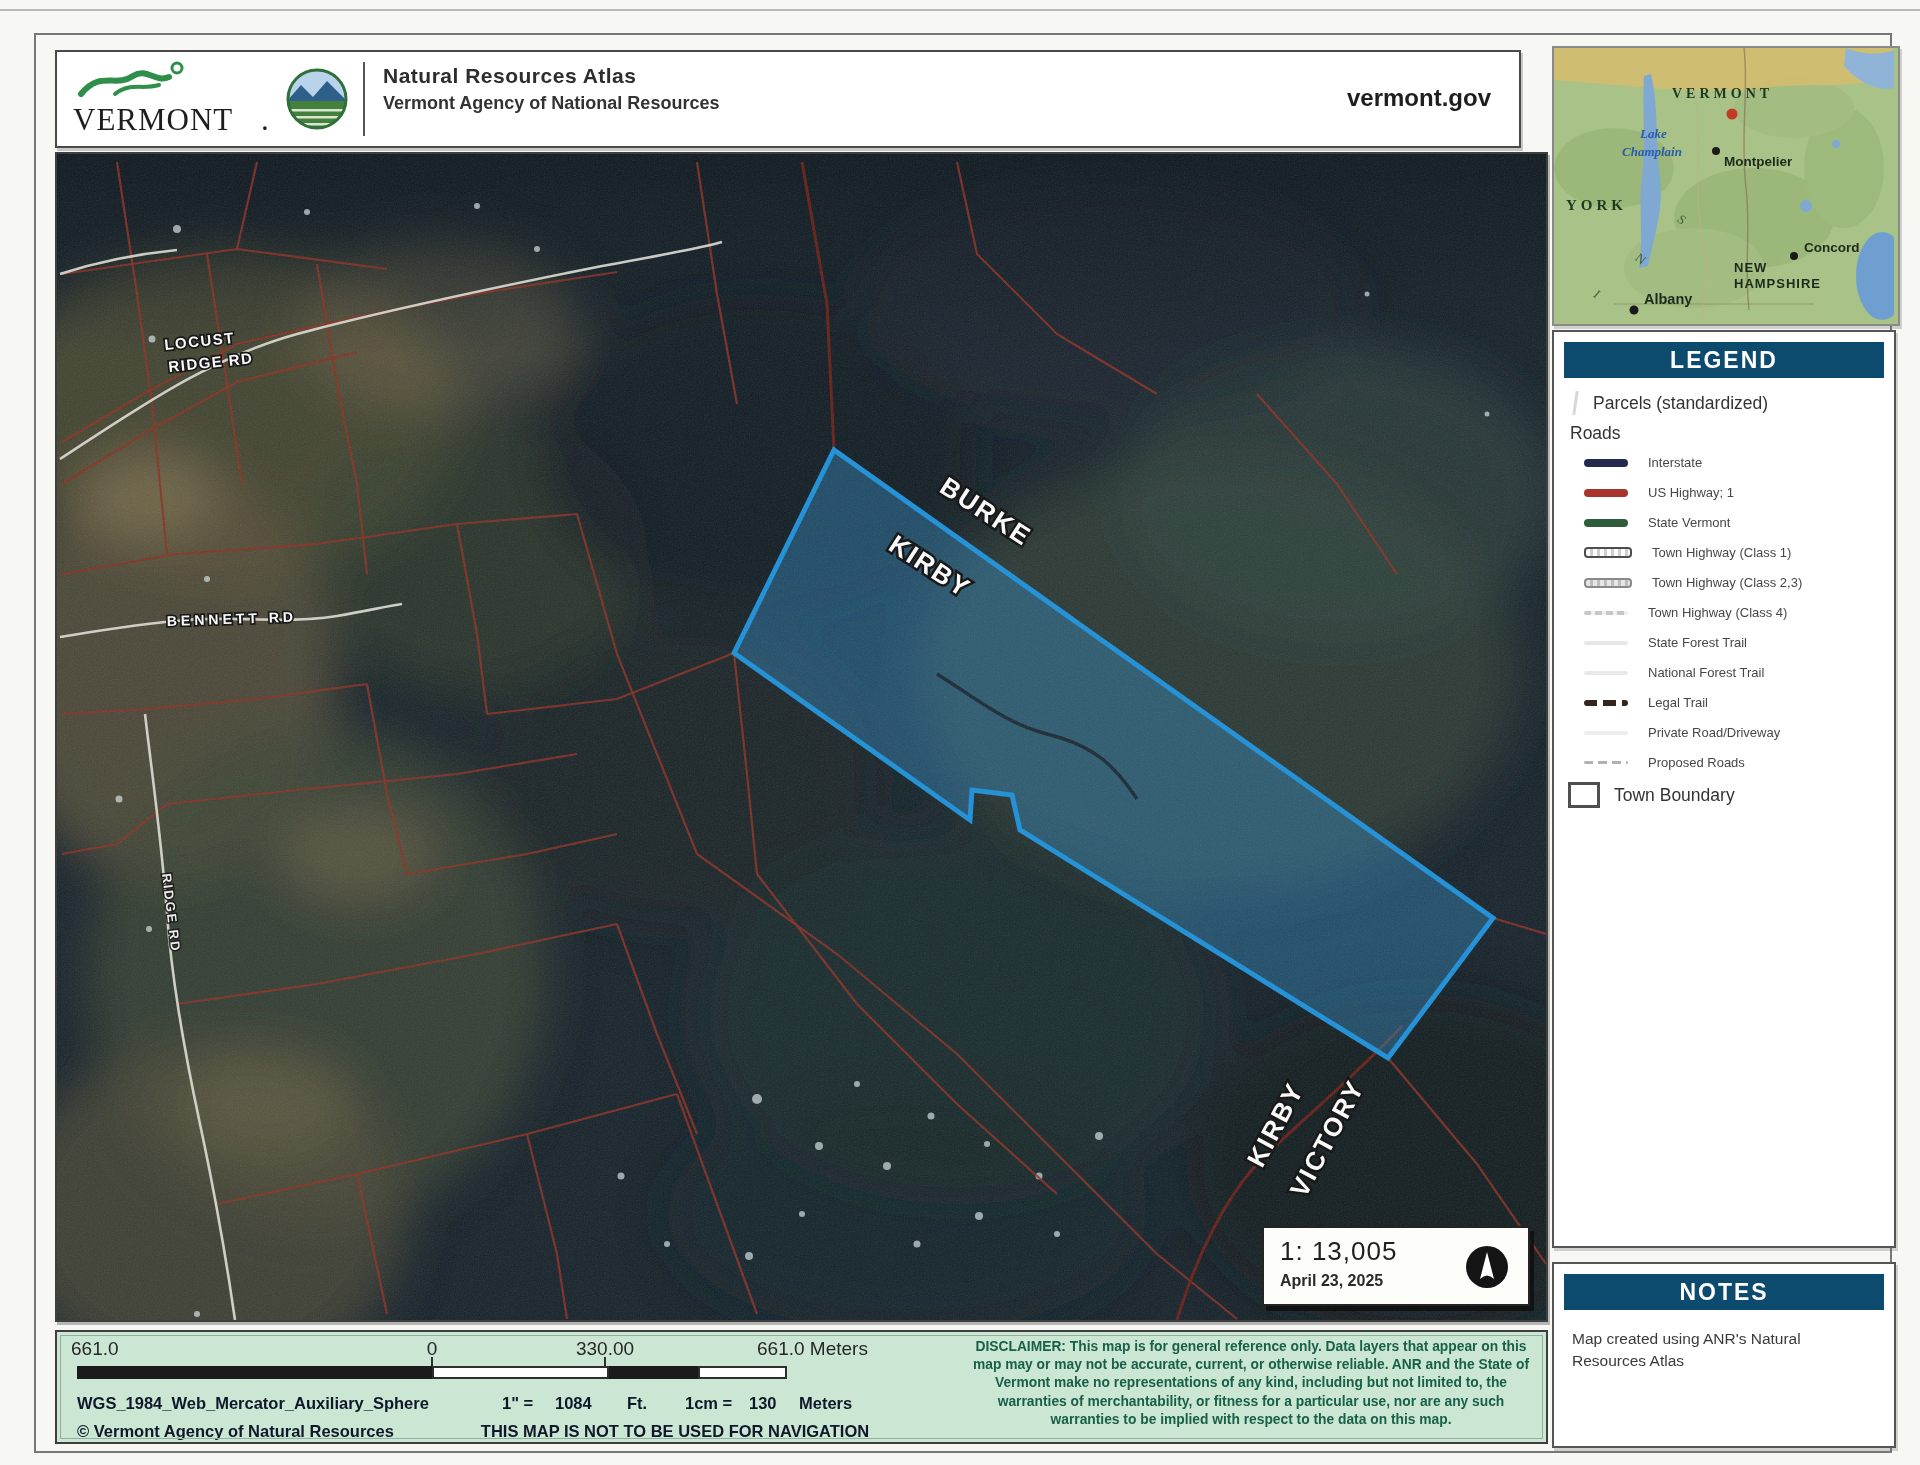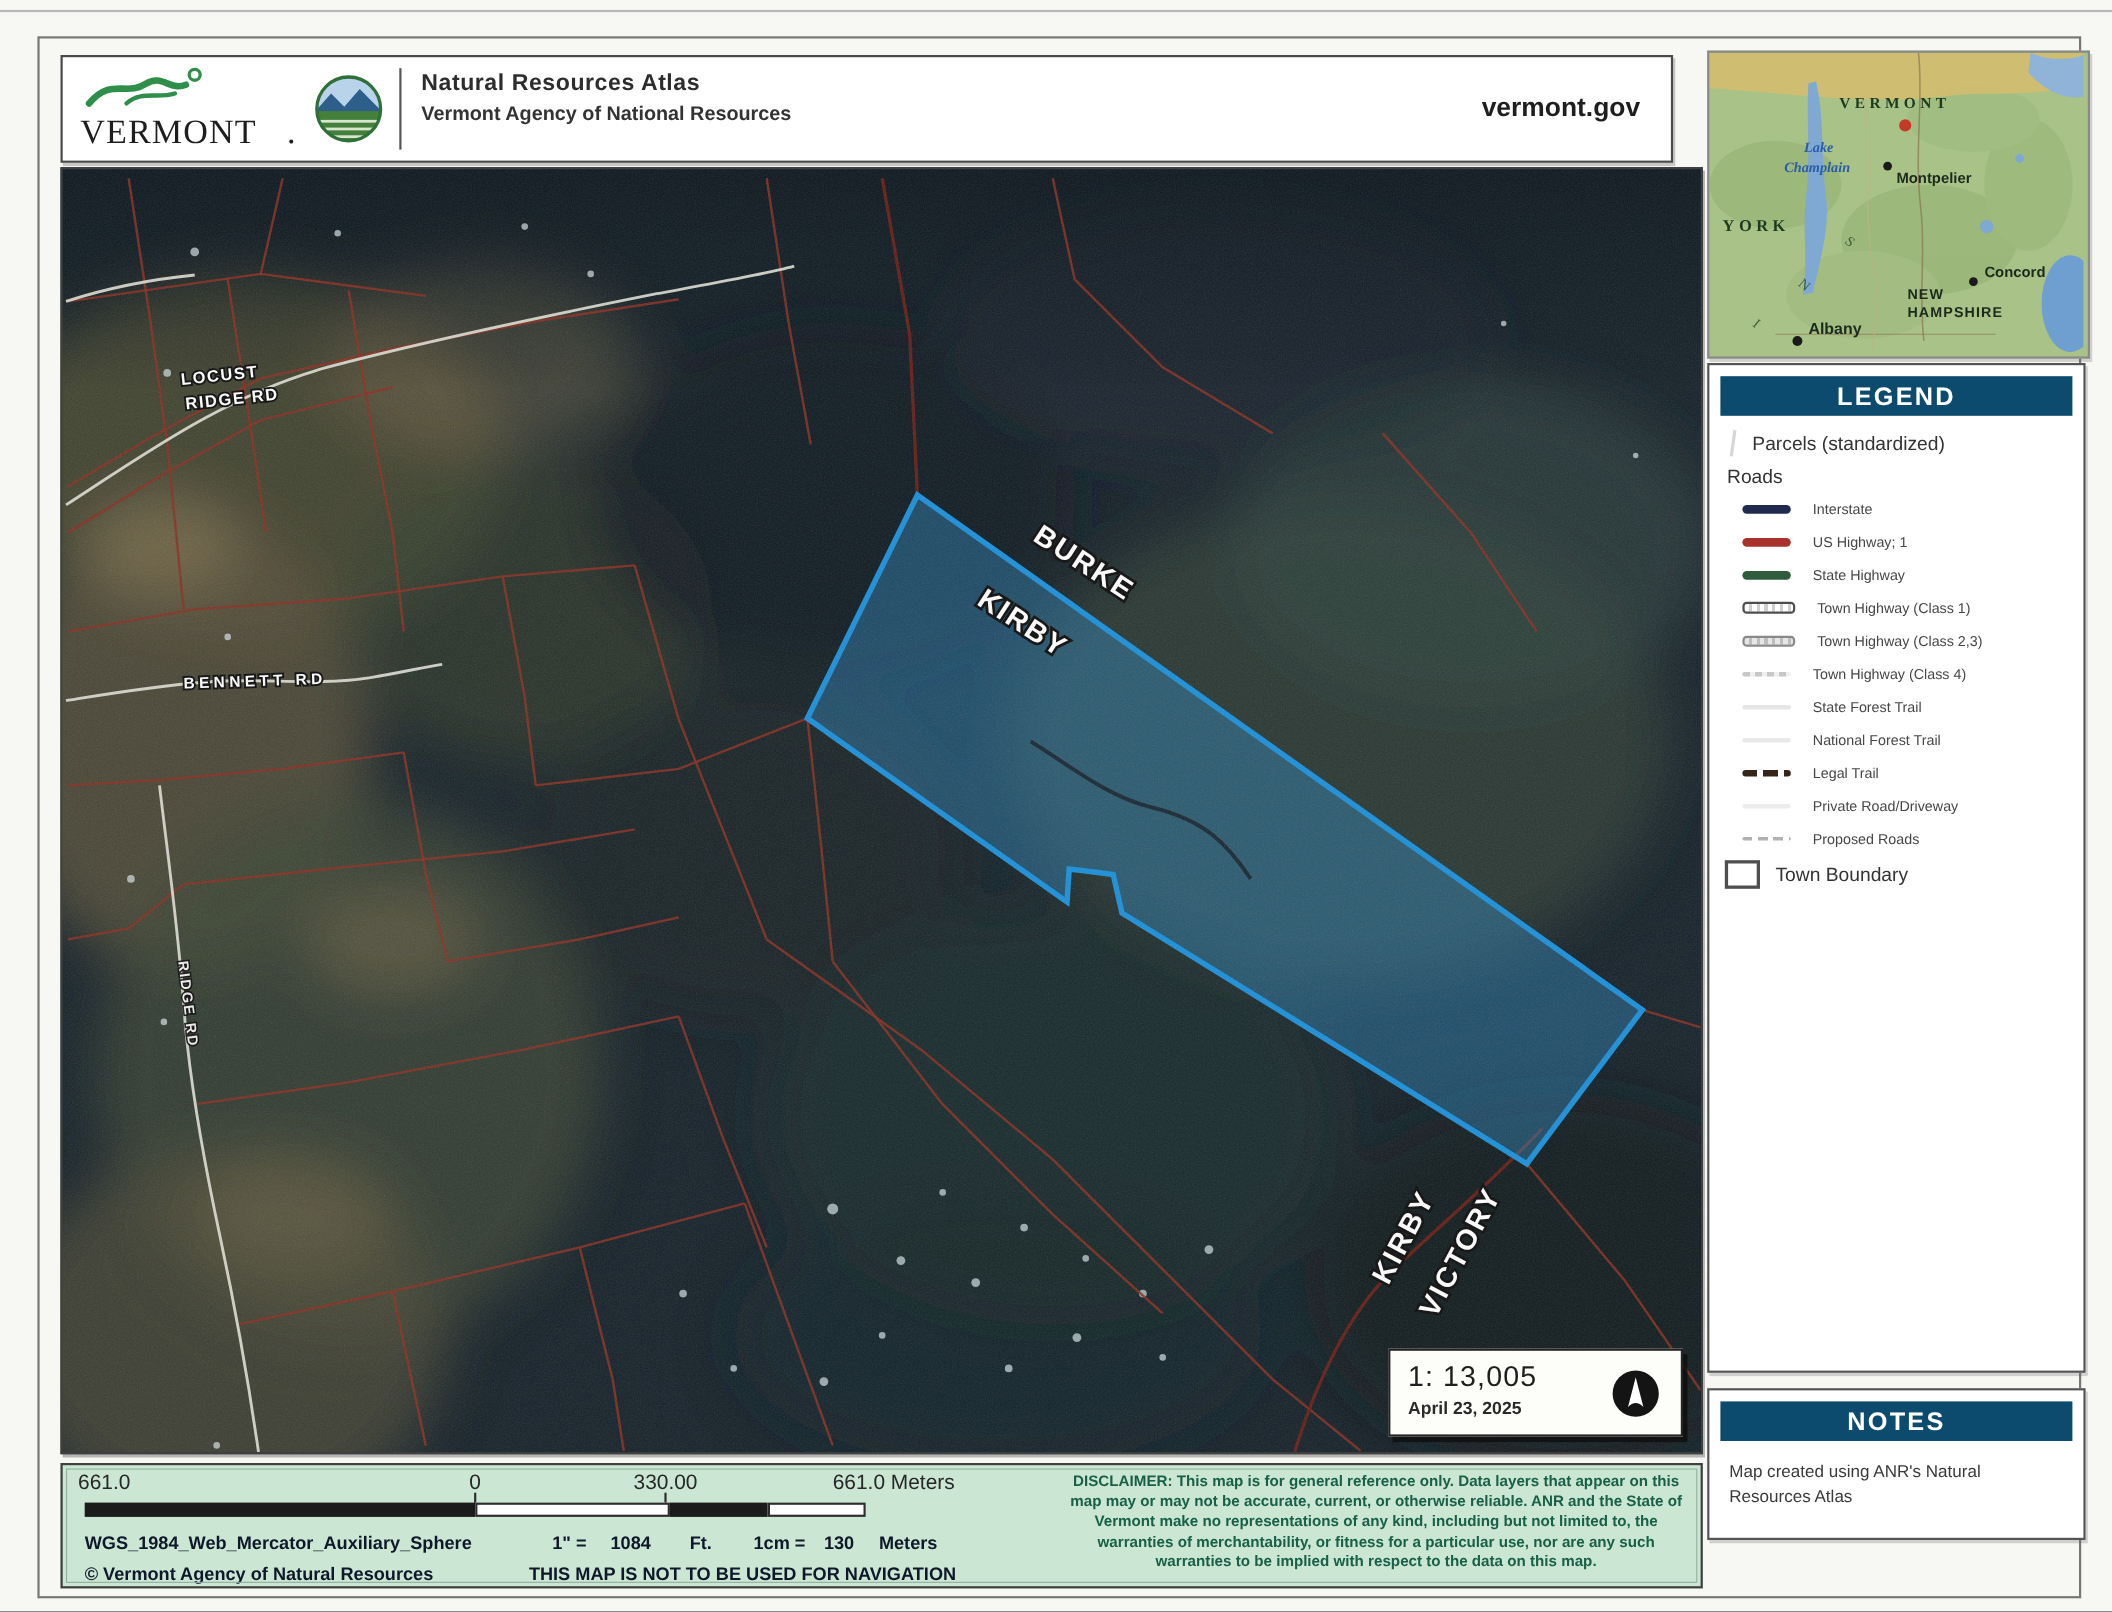--- a/index.html
+++ b/index.html
@@ -70,21 +70,21 @@
   .sw-state-forest-trail{height:4px;background:#e6e6e6;}
   .sw-national-forest-trail{height:4px;background:#e9e9e9;}
   .sw-legal-trail{height:6px;background:repeating-linear-gradient(90deg,#36251b 0 13px,rgba(0,0,0,0) 13px 19px);}
   .sw-private-road{height:4px;background:#ececec;}
   .sw-proposed-roads{height:3px;background:repeating-linear-gradient(90deg,#b2b2b2 0 9px,rgba(0,0,0,0) 9px 14px);}
   .tb-row{display:flex;align-items:center;margin:6px 0 0 14px;}
   .tb-sym{width:26px;height:20px;background:#fff;border:3px solid #4f4f4f;margin-right:14px;}
 
   
   .notes-box{
-    position:absolute;left:1552px;top:1262px;width:344px;height:138px;
+    position:absolute;left:1552px;top:1262px;width:344px;height:186px;
     background:#fff;border:2px solid #555;box-sizing:border-box;box-shadow:2px 3px 0 rgba(90,90,90,.25);
   }
   .notes-body{padding:4px 18px;font-size:15.5px;color:#3a3a3a;line-height:1.4;}
 
   
   .footer-bar{
     position:absolute;left:55px;top:1330px;width:1493px;height:114px;
     background:#cbe7d3;border:2px solid #3f3f3f;box-sizing:border-box;
   }
   .footer-bar::after{content:"";position:absolute;inset:3px;border:1px solid #93af9f;pointer-events:none;}
@@ -327,21 +327,21 @@
   <div class="lg-row lg-item">
     <div class="sw sw-interstate"></div>
     <div class="lg-item-label">Interstate</div>
   </div>
   <div class="lg-row lg-item">
     <div class="sw sw-us-highway"></div>
     <div class="lg-item-label">US Highway; 1</div>
   </div>
   <div class="lg-row lg-item">
     <div class="sw sw-state-highway"></div>
-    <div class="lg-item-label">State Highway</div>
+    <div class="lg-item-label">State Vermont</div>
   </div>
   <div class="lg-row lg-item">
     <div class="sw sw-town-highway-1"></div>
     <div class="lg-item-label">Town Highway (Class 1)</div>
   </div>
   <div class="lg-row lg-item">
     <div class="sw sw-town-highway-23"></div>
     <div class="lg-item-label">Town Highway (Class 2,3)</div>
   </div>
   <div class="lg-row lg-item">

